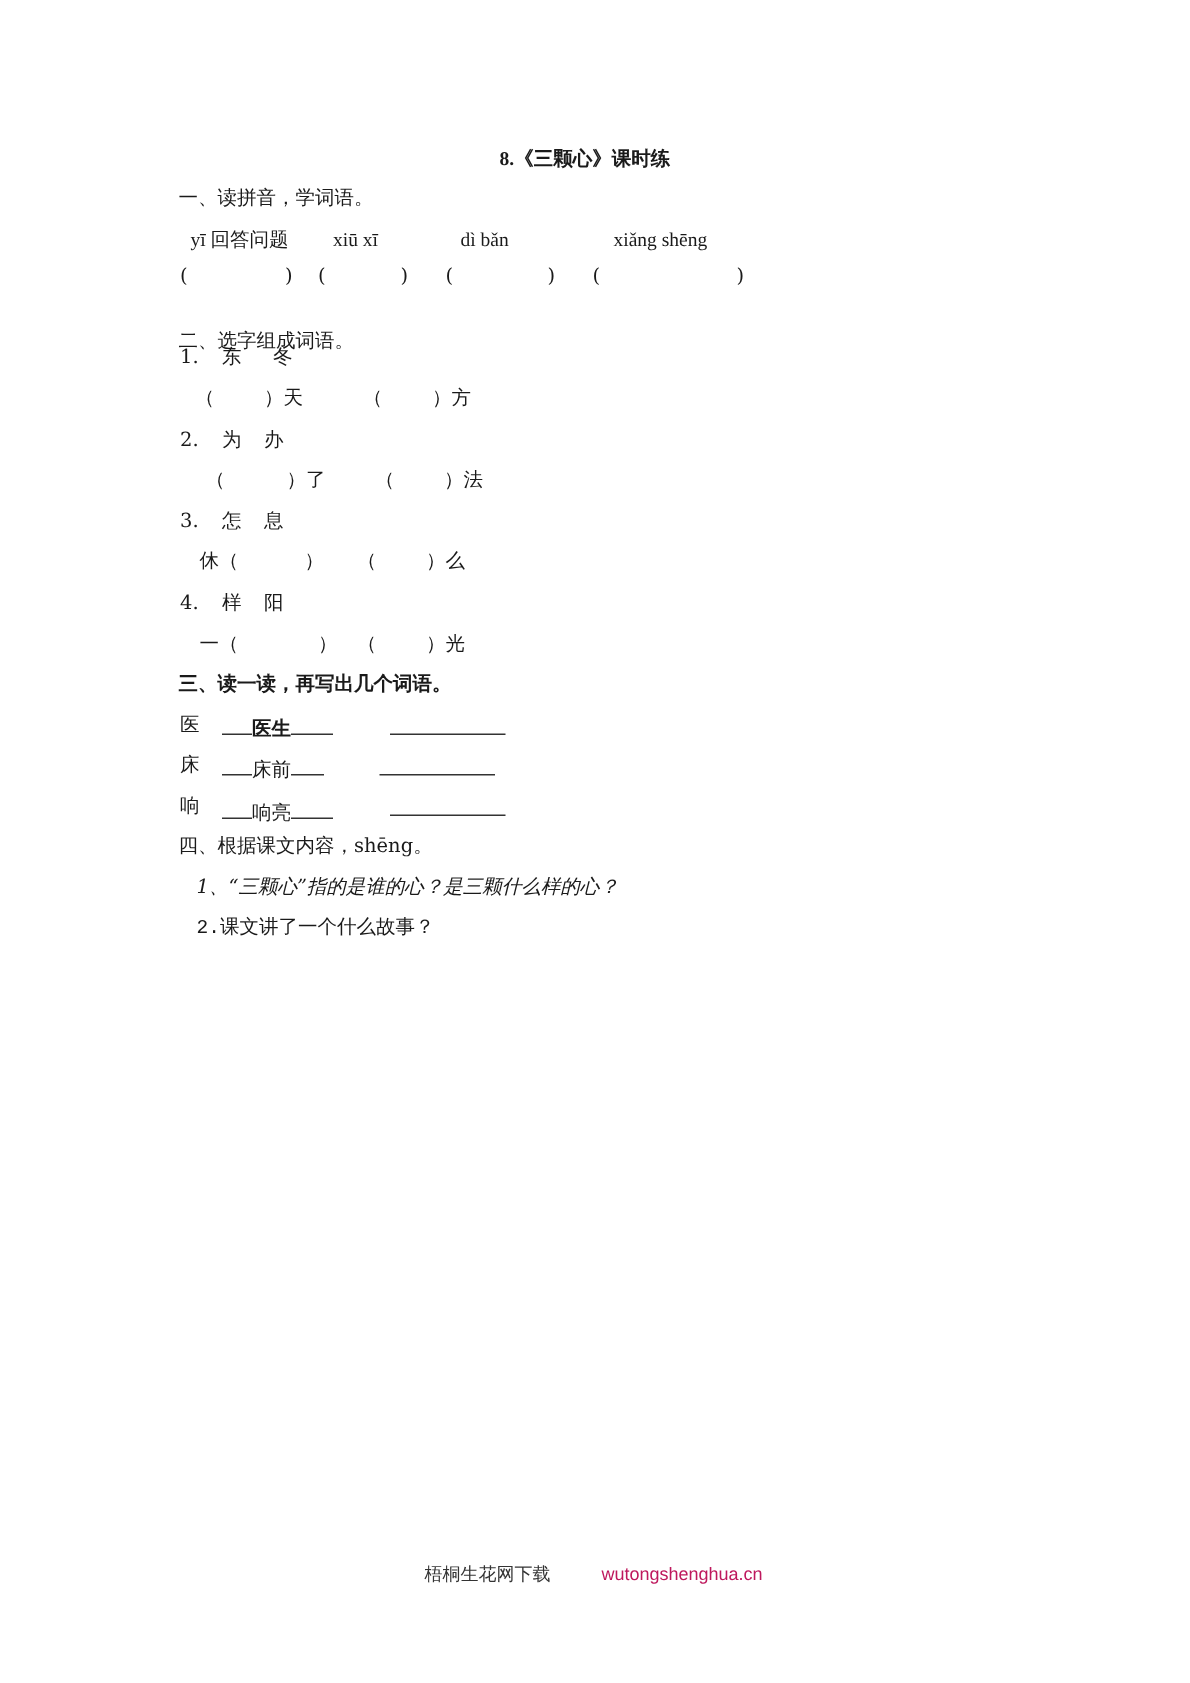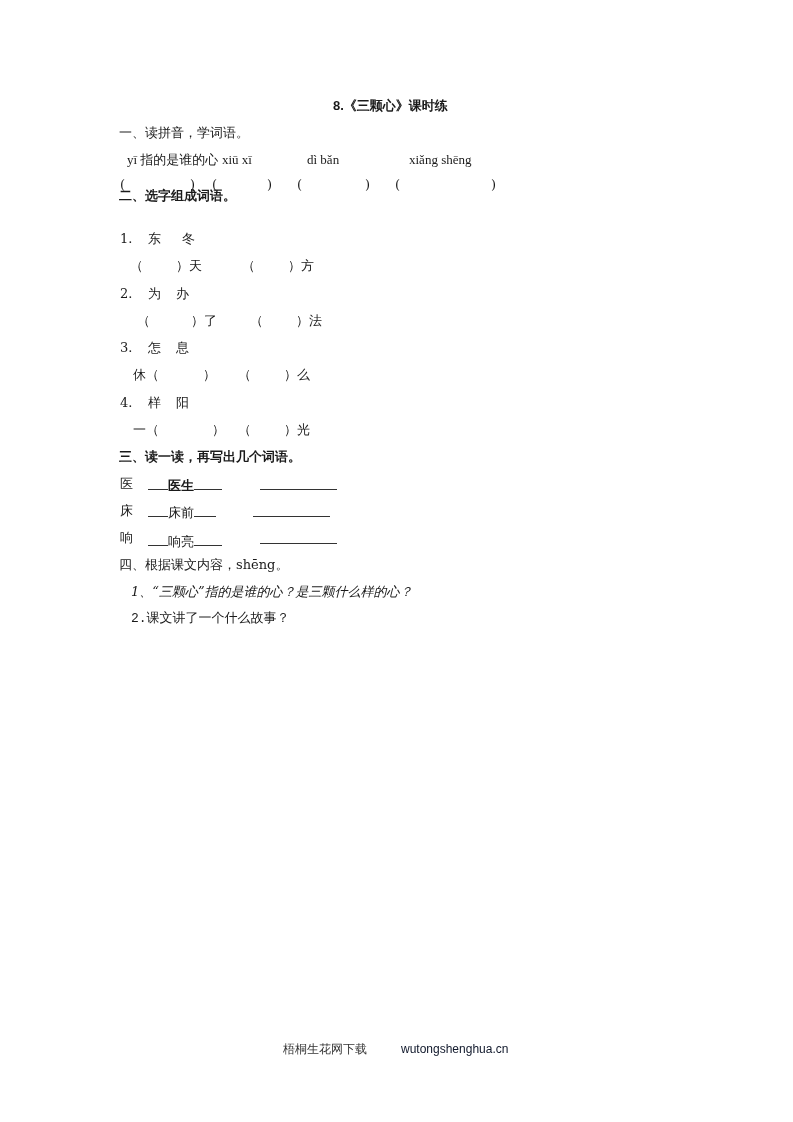--- a/index.html
+++ b/index.html
@@ -1,45 +1,45 @@
 <!DOCTYPE html>
 <html><head>
   <meta charset="utf-8">
   <style>
     html, body { margin: 0; padding: 0; background: #ffffff; }
     body { width: 793px; height: 1122px; position: relative; overflow: hidden;
            font-family: "DejaVu Serif", "Liberation Serif", serif; color: #1a1a1a; }
     .abs { position: absolute; white-space: nowrap; font-size: 13px; line-height: 16px; }
-    .title { font-family: Liberation Sans, sans-serif; font-weight: bold; font-size: 13px; }
+    .title { font-family: Liberation Serif, serif; font-weight: bold; font-size: 13px; }
     .py { font-family: "Liberation Serif", "DejaVu Serif", serif; font-size: 13px; }
     .blank { display: inline-block; border-bottom: 1px solid #333; height: 13px; vertical-align: baseline; }
     .footer-cn { font-size: 12px; color: #333; }
-    .footer-url { font-family: "Liberation Sans", "DejaVu Sans", sans-serif; font-size: 12px; color: #0f172a; text-align: center; }
+    .footer-url { font-family: "Liberation Sans", "DejaVu Sans", sans-serif; font-size: 12px; color: #be185d; text-align: center; }
   </style>
 </head>
 <body>
 
 <div class="abs title" style="left:333px; top:98px;">8.《三颗心》课时练</div>
 
 <div class="abs" style="left:119px; top:125px;">一、读拼音，学词语。</div>
-<div class="abs py" style="left:127px; top:152px;">yī  指的是谁的心</div>
+<div class="abs py" style="left:127px; top:152px;">yī  回答问题</div>
 <div class="abs py" style="left:222px; top:152px;">xiū  xī</div>
 <div class="abs py" style="left:307px; top:152px;">dì  bǎn</div>
 <div class="abs py" style="left:409px; top:152px;">xiǎng  shēng</div>
 
 <div class="abs" style="left:120px; top:177px;">(</div>
 <div class="abs" style="left:190px; top:177px;">)</div>
 <div class="abs" style="left:212px; top:177px;">(</div>
 <div class="abs" style="left:267px; top:177px;">)</div>
 <div class="abs" style="left:297px; top:177px;">(</div>
 <div class="abs" style="left:365px; top:177px;">)</div>
 <div class="abs" style="left:395px; top:177px;">(</div>
 <div class="abs" style="left:491px; top:177px;">)</div>
 
-<div class="abs" style="left:119px; top:188px;font-weight:bold;">二、选字组成词语。</div>
+<div class="abs" style="left:119px; top:220px;">二、选字组成词语。</div>
 
 <div class="abs" style="left:120px; top:231px;">1.</div>
 <div class="abs" style="left:148px; top:231px;">东</div>
 <div class="abs" style="left:182px; top:231px;">冬</div>
 <div class="abs" style="left:130px; top:258px;">（</div>
 <div class="abs" style="left:176px; top:258px;">）天</div>
 <div class="abs" style="left:242px; top:258px;">（</div>
 <div class="abs" style="left:288px; top:258px;">）方</div>
 
 <div class="abs" style="left:120px; top:286px;">2.</div>

